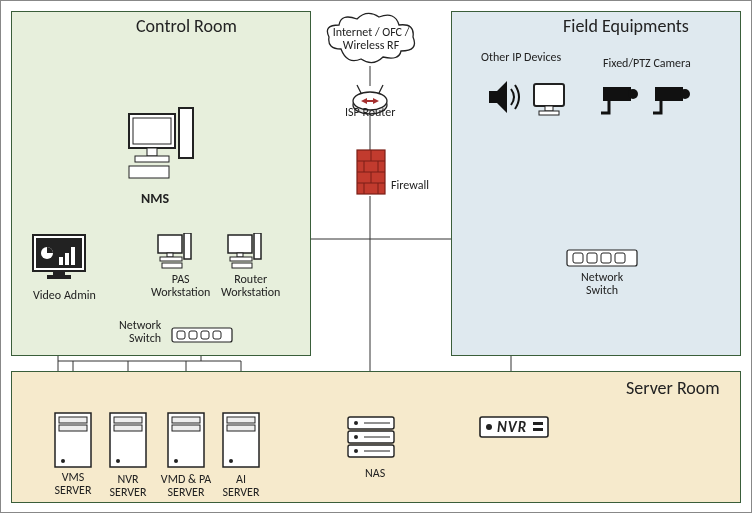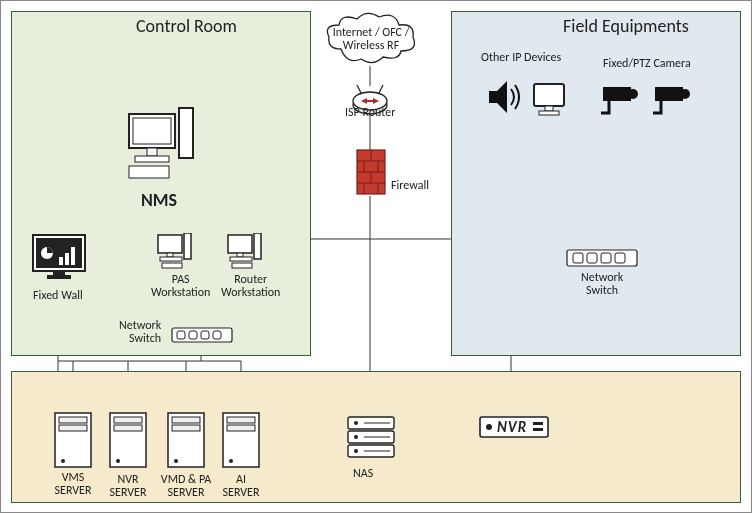--- a/index.html
+++ b/index.html
@@ -100,43 +100,44 @@
     </g>
   </svg>
 
   <div class="zone" style="left:10px; top:10px; width:300px; height:345px; background:#e7efdc;"></div>
   <div class="zone-title" style="left:135px; top:14px;">Control Room</div>
 
   <div class="zone" style="left:450px; top:10px; width:290px; height:345px; background:#dfe9ef;"></div>
   <div class="zone-title" style="left:562px; top:14px;">Field Equipments</div>
 
   <div class="zone" style="left:10px; top:370px; width:730px; height:132px; background:#f6eacc;"></div>
+  <div class="zone-title" style="left:625px; top:376px;">Server Room</div>
 
   <svg class="icon" style="left:120px; top:105px;" width="80" height="80" viewBox="0 0 80 80">
     <rect x="8" y="8" width="46" height="34" fill="#fff" stroke="#222" stroke-width="2"></rect>
     <rect x="12" y="12" width="38" height="26" fill="#fff" stroke="#222"></rect>
     <rect x="26" y="42" width="10" height="8" fill="#fff" stroke="#222"></rect>
     <rect x="14" y="50" width="34" height="6" fill="#fff" stroke="#222"></rect>
     <rect x="58" y="2" width="14" height="50" fill="#fff" stroke="#222" stroke-width="2"></rect>
     <rect x="8" y="60" width="40" height="12" fill="#fff" stroke="#222"></rect>
   </svg>
-  <div class="label bold" style="left:140px; top:190px; font-size:18px;">NMS</div>
+  <div class="label bold" style="left:140px; top:190px; font-size:14px;">NMS</div>
 
   <svg class="icon" style="left:30px; top:232px;" width="56" height="50" viewBox="0 0 56 50">
     <rect x="2" y="2" width="52" height="36" fill="#fff" stroke="#222" stroke-width="2"></rect>
     <rect x="5" y="5" width="46" height="30" fill="#222"></rect>
     <circle cx="16" cy="20" r="6" fill="#fff"></circle>
     <path d="M16 14 A6 6 0 0 1 22 20 L16 20 Z" fill="#222"></path>
     <rect x="28" y="24" width="4" height="8" fill="#fff"></rect>
     <rect x="34" y="20" width="4" height="12" fill="#fff"></rect>
     <rect x="40" y="14" width="4" height="18" fill="#fff"></rect>
     <rect x="22" y="38" width="12" height="4" fill="#222"></rect>
     <rect x="16" y="42" width="24" height="4" fill="#222"></rect>
   </svg>
-  <div class="label" style="left:32px; top:288px;">Fixed Wall</div>
+  <div class="label" style="left:32px; top:288px;">Video Admin</div>
 
   <svg class="icon" style="left:155px; top:232px;" width="36" height="36" viewBox="0 0 36 36">
     <rect x="2" y="2" width="24" height="18" fill="#fff" stroke="#222" stroke-width="1.5"></rect>
     <rect x="11" y="20" width="6" height="4" fill="#fff" stroke="#222"></rect>
     <rect x="4" y="24" width="22" height="4" fill="#fff" stroke="#222"></rect>
     <rect x="6" y="30" width="20" height="5" fill="#fff" stroke="#222"></rect>
     <rect x="28" y="0" width="7" height="26" fill="#fff" stroke="#222" stroke-width="1.5"></rect>
   </svg>
   <div class="label" style="left:150px; top:272px;">PAS
 Workstation</div>
@@ -268,21 +269,21 @@
     <rect x="2" y="4" width="46" height="12" rx="2" fill="#fff" stroke="#222" stroke-width="1.4"></rect>
     <rect x="2" y="18" width="46" height="12" rx="2" fill="#fff" stroke="#222" stroke-width="1.4"></rect>
     <rect x="2" y="32" width="46" height="12" rx="2" fill="#fff" stroke="#222" stroke-width="1.4"></rect>
     <circle cx="10" cy="10" r="2" fill="#222"></circle>
       <circle cx="10" cy="24" r="2" fill="#222"></circle>
       <circle cx="10" cy="38" r="2" fill="#222"></circle>
     <line x1="18" y1="10" x2="44" y2="10" stroke="#222"></line>
       <line x1="18" y1="24" x2="44" y2="24" stroke="#222"></line>
       <line x1="18" y1="38" x2="44" y2="38" stroke="#222"></line>
   </svg>
-  <div class="label" style="left:352px; top:466px;">NAS</div>
+  <div class="label" style="left:364px; top:466px;">NAS</div>
 
   <svg class="icon" style="left:478px; top:412px;" width="70" height="28" viewBox="0 0 70 28">
     <rect x="1" y="4" width="68" height="20" rx="2" fill="#fff" stroke="#222" stroke-width="1.6"></rect>
     <circle cx="10" cy="14" r="3" fill="#222"></circle>
     <rect x="54" y="9" width="10" height="3" fill="#222"></rect>
     <rect x="54" y="15" width="10" height="3" fill="#222"></rect>
   </svg>
   <div class="label bold" style="left:496px; top:418px; font-size:15px; font-style:italic; letter-spacing:1px;">NVR</div>
 
 </div>

